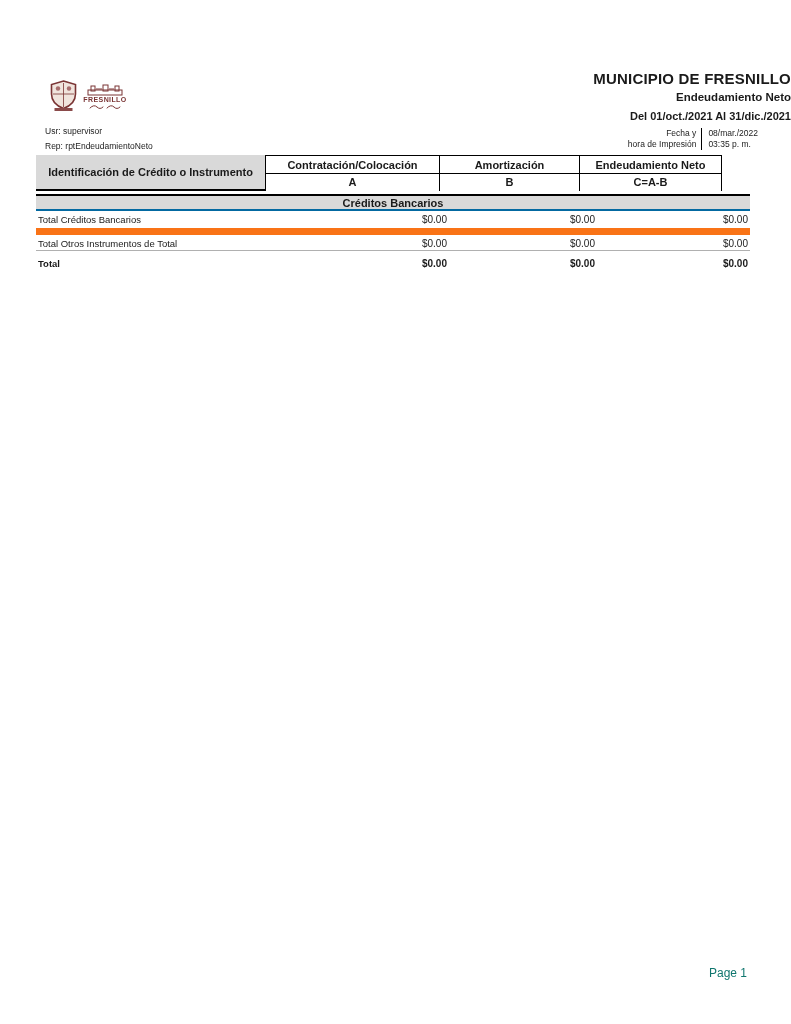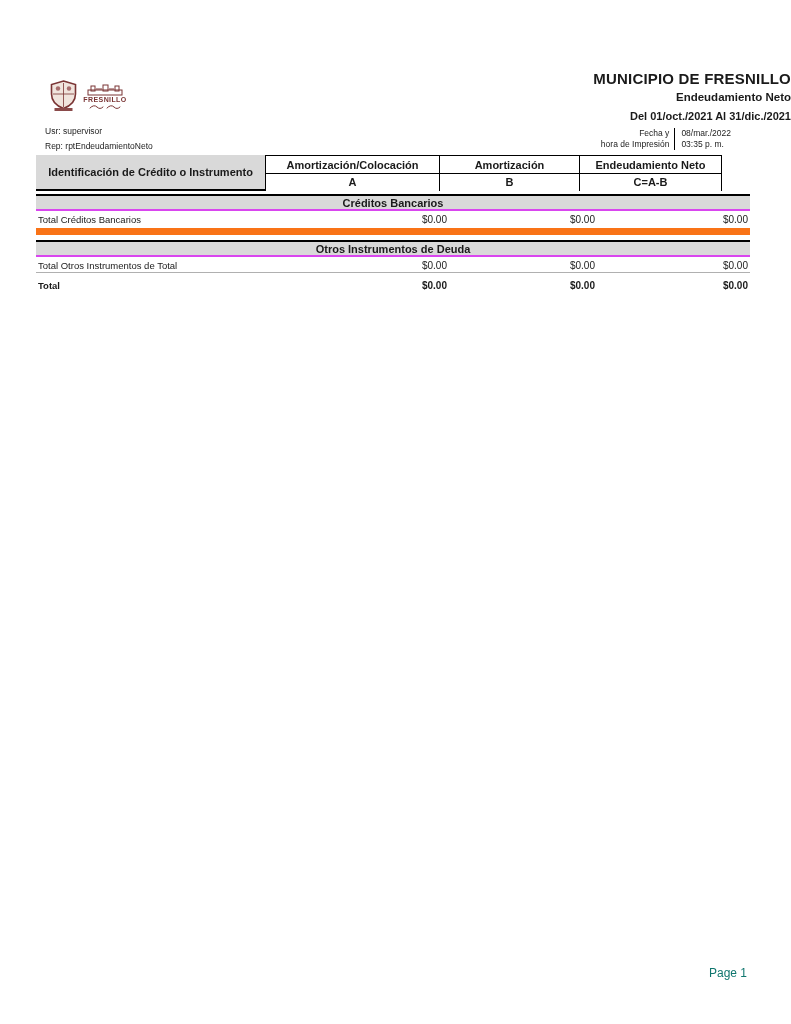--- a/index.html
+++ b/index.html
@@ -21,21 +21,21 @@
   .meta-left div { margin-bottom: 5px; }
 
   
   .title-block { position: absolute; left: 0; right: 0; top: 70px; text-align: right; }
   .title-1 { font-size: 15px; font-weight: bold; letter-spacing: 0.2px; }
   .title-2 { font-size: 13px; font-weight: bold; margin-top: 3px; }
   .title-3 { font-size: 11.5px; font-weight: bold; margin-top: 4px; }
   .title-4 { font-size: 11px; font-weight: bold; margin-top: 7px; }
 
   
-  .print-block { position: absolute; right: 60px; top: 128px; display: flex; font-size: 8.5px; color: #222; }
+  .print-block { position: absolute; right: 33px; top: 128px; display: flex; font-size: 8.5px; color: #222; }
   .print-labels { text-align: right; line-height: 11px; padding-right: 5px; }
   .print-values { border-left: 1px solid #000; padding-left: 6px; line-height: 11px; }
 
   
   .report-table { position: absolute; left: 36px; top: 155px; width: 714px; }
   .thead { display: flex; height: 36px; }
   .th-id {
     width: 229px; background: #d9d9d9; border-bottom: 2px solid #000;
     display: flex; align-items: center; justify-content: center;
     font-weight: bold; font-size: 11px; text-align: center;
@@ -43,21 +43,21 @@
   .th-col { border-left: 1.5px solid #000; border-top: 1.5px solid #000; display: flex; flex-direction: column; }
   .th-col:last-child { border-right: 1.5px solid #000; }
   .th-a { width: 174px; } .th-b { width: 140px; } .th-c { width: 143px; }
   .th-title {
     height: 18px; border-bottom: 1.5px solid #000; font-weight: bold; font-size: 11px;
     display: flex; align-items: center; justify-content: center;
   }
   .th-sub { height: 16px; font-weight: bold; font-size: 11px; display: flex; align-items: center; justify-content: center; }
 
   .band {
-    margin-top: 3px; background: #d9d9d9; border-top: 2px solid #000; border-bottom: 2px solid #d946ef;
+    margin-top: 3px; background: #d9d9d9; border-top: 2px solid #000; border-bottom: 2px solid #0369a1;
     height: 17px; display: flex; align-items: center; justify-content: center;
     font-weight: bold; font-size: 11px;
   }
   .band.second { margin-top: 5px; }
 
   .data-row { display: flex; font-size: 10px; }
   .data-row .cell-label { width: 257px; font-size: 9.5px; padding: 3px 0 0 2px; }
   .data-row .cell-a { width: 174px; text-align: right; padding: 3px 20px 0 0; }
   .data-row .cell-b { width: 140px; text-align: right; padding: 3px 12px 0 0; }
   .data-row .cell-c { width: 143px; text-align: right; padding: 3px 2px 0 0; }
@@ -121,21 +121,21 @@
       <div>08/mar./2022</div>
       <div>03:35 p. m.</div>
     </div>
   </div>
 
   <div class="report-table">
 
     <div class="thead">
       <div class="th-id">Identificación de Crédito o Instrumento</div>
       <div class="th-col th-a">
-        <div class="th-title">Amortización/Colocación</div>
+        <div class="th-title">Contratación/Colocación</div>
         <div class="th-sub">A</div>
       </div>
       <div class="th-col th-b">
         <div class="th-title">Amortización</div>
         <div class="th-sub">B</div>
       </div>
       <div class="th-col th-c">
         <div class="th-title">Endeudamiento Neto</div>
         <div class="th-sub">C=A-B</div>
       </div>
@@ -143,21 +143,20 @@
 
     <div class="band">Créditos Bancarios</div>
 
     <div class="data-row row-1">
       <div class="cell-label">Total Créditos Bancarios</div>
       <div class="cell-a">$0.00</div>
       <div class="cell-b">$0.00</div>
       <div class="cell-c">$0.00</div>
     </div>
 
-    <div class="band second">Otros Instrumentos de Deuda</div>
 
     <div class="data-row row-2">
       <div class="cell-label">Total Otros Instrumentos de Total</div>
       <div class="cell-a">$0.00</div>
       <div class="cell-b">$0.00</div>
       <div class="cell-c">$0.00</div>
     </div>
 
     <div class="data-row row-total">
       <div class="cell-label">Total</div>

